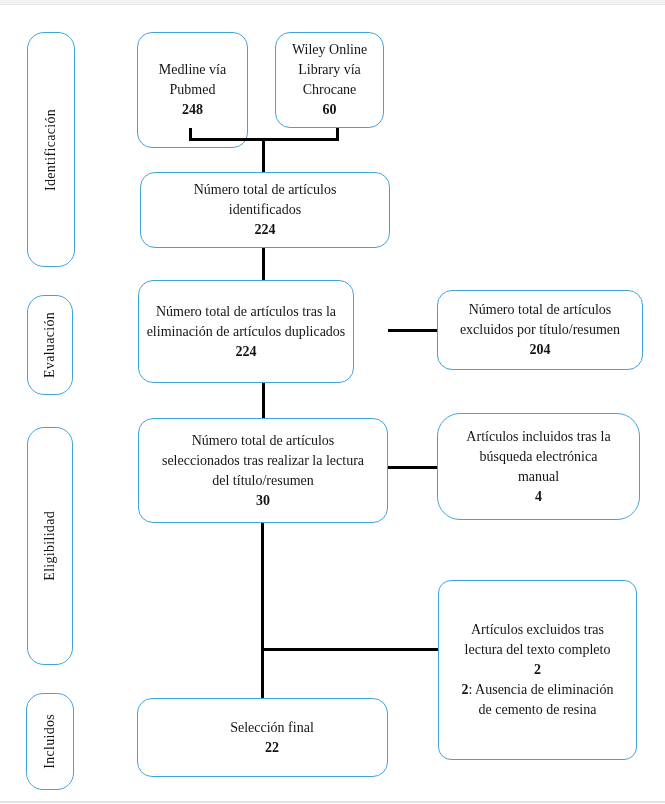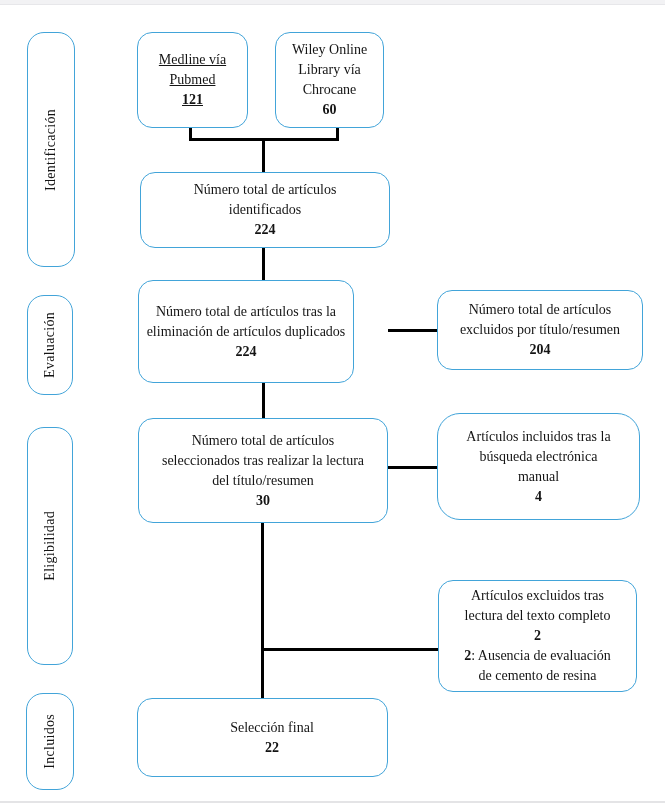--- a/index.html
+++ b/index.html
@@ -59,24 +59,24 @@
   <div class="stage" style="left:27px;top:295px;width:46px;height:100px;">
     <span class="vtext">Evaluación</span>
   </div>
   <div class="stage" style="left:27px;top:427px;width:46px;height:238px;">
     <span class="vtext">Eligibilidad</span>
   </div>
   <div class="stage" style="left:26px;top:693px;width:48px;height:97px;">
     <span class="vtext">Incluidos</span>
   </div>
 
-  <div class="box" style="left:137px;top:32px;width:111px;height:96px;text-decoration:underline;">
+  <div class="box" style="left:137px;top:32px;width:111px;height:116px;">
     <div class="btext">Medline vía
 Pubmed</div>
-    <div class="bcount">121</div>
+    <div class="bcount">248</div>
   </div>
   <div class="box" style="left:275px;top:32px;width:109px;height:96px;">
     <div class="btext">Wiley Online
 Library vía
 Chrocane</div>
     <div class="bcount">60</div>
   </div>
 
   <div class="box" style="left:140px;top:172px;width:250px;height:76px;">
     <div class="btext">Número total de artículos
@@ -103,25 +103,25 @@
     <div class="bcount">30</div>
   </div>
 
   <div class="box" style="left:437px;top:413px;width:203px;height:107px;border-radius:23px;">
     <div class="btext">Artículos incluidos tras la
 búsqueda electrónica
 manual</div>
     <div class="bcount">4</div>
   </div>
 
-  <div class="box" style="left:438px;top:580px;width:199px;height:112px;">
+  <div class="box" style="left:438px;top:580px;width:199px;height:180px;border-radius:13px;">
     <div class="btext">Artículos excluidos tras
 lectura del texto completo</div>
     <div class="bcount">2</div>
-    <div class="breason"><span class="bold2">2</span><span>: Ausencia de evaluación
+    <div class="breason"><span class="bold2">2</span><span>: Ausencia de eliminación
 de cemento de resina</span></div>
   </div>
 
   <div class="box" style="left:137px;top:698px;width:251px;height:79px;padding-left:23px;">
     <div class="btext">Selección final</div>
     <div class="bcount">22</div>
   </div>
 
   <div class="line" style="left:189px;top:128px;width:3px;height:13px;"></div>
   <div class="line" style="left:336px;top:128px;width:3px;height:13px;"></div>

